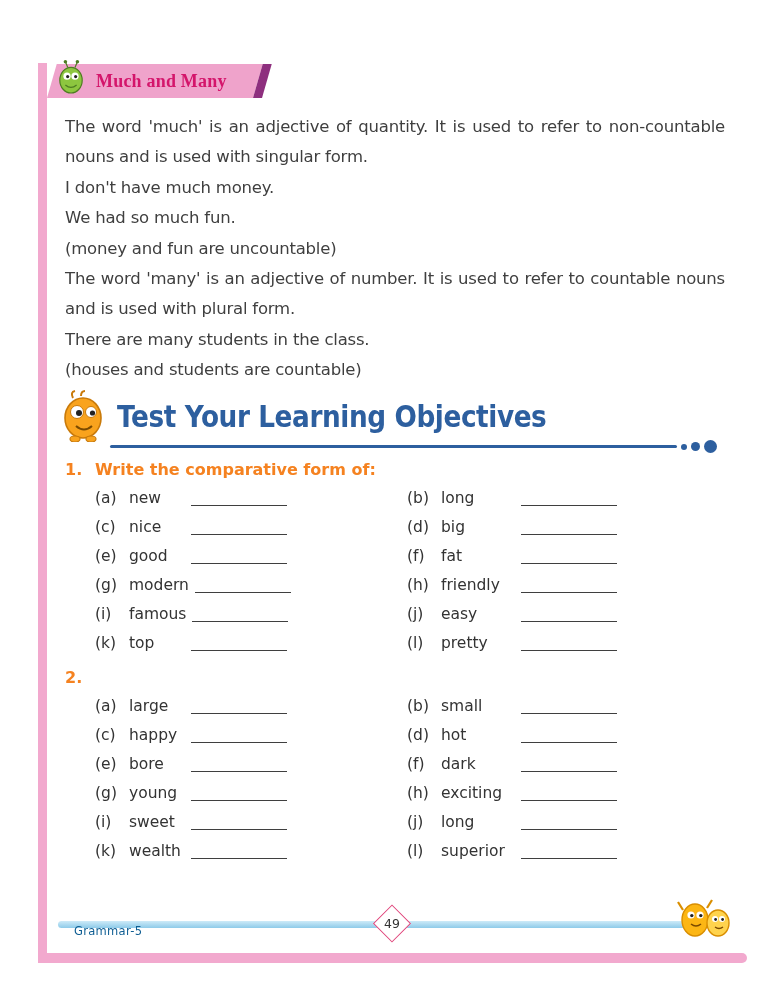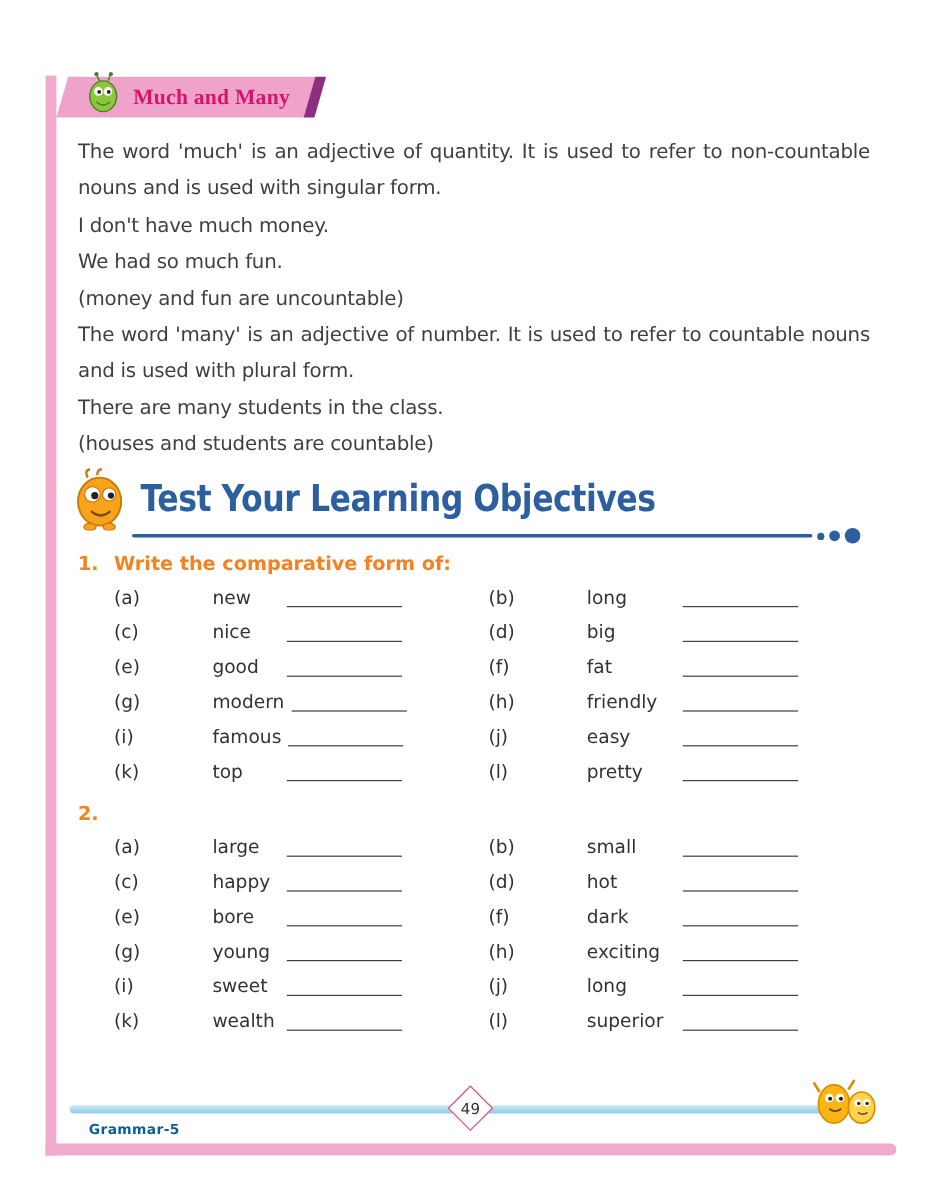--- a/index.html
+++ b/index.html
@@ -22,21 +22,21 @@
 
   
   .strip-left{position:absolute;left:38px;top:63px;width:9px;height:900px;background:var(--page-pink);}
   .strip-bottom{position:absolute;left:38px;top:953px;width:709px;height:10px;background:var(--page-pink);border-radius:0 6px 6px 0;}
 
   
   .banner{position:absolute;left:47px;top:64px;width:224px;height:34px;}
   .banner-shape{position:absolute;left:0;top:0;width:206px;height:100%;background:var(--banner-pink);
     transform:skewX(-16deg);transform-origin:bottom left;}
   .banner-shape::after{content:"";position:absolute;right:-9px;top:0;width:9px;height:100%;background:var(--banner-dark);}
-  .banner-inner{position:relative;display:flex;align-items:center;gap:9px;height:100%;padding-left:23px;}
+  .banner-inner{position:relative;display:flex;align-items:center;gap:9px;height:100%;padding-left:8px;}
   .banner-inner svg{margin-top:-8px;flex:0 0 auto;}
   .banner-title{font-family:"Liberation Serif",serif;font-weight:bold;font-size:18px;color:var(--title-crimson);letter-spacing:.2px;}
 
   
   .content{position:absolute;left:65px;right:58px;top:112px;}
   .intro p{font-size:16.5px;line-height:30.4px;letter-spacing:-0.2px;color:var(--text);text-align:justify;}
 
   .section-head{display:flex;align-items:center;gap:6px;margin:4px 0 0 -6px;height:52px;}
   .section-title{font-family:"DejaVu Sans",sans-serif;font-weight:bold;font-size:31px;letter-spacing:-0.5px;
     color:var(--blue);transform:scaleX(.85);transform-origin:left center;white-space:nowrap;}
@@ -47,29 +47,29 @@
   .rule .d2{width:9px;height:9px;}
   .rule .d3{width:13px;height:13px;}
 
   .ex-head{display:flex;font-weight:bold;font-size:16px;color:var(--orange);}
   .ex-head .ex-num{width:30px;flex:0 0 auto;}
   .exercise-1 .ex-head{margin-top:6px;}
   .exercise-2 .ex-head{margin-top:10px;}
   .items{display:grid;grid-template-columns:312px 1fr;margin:5px 0 0 30px;}
   .item{display:flex;align-items:center;height:29px;font-size:15.5px;color:#333;}
   .item-label{width:34px;flex:0 0 auto;}
-  .item-word{min-width:62px;padding-right:6px;flex:0 0 auto;margin-left:48px;}
+  .item-word{min-width:62px;padding-right:6px;flex:0 0 auto;}
   .item:nth-child(even) .item-word{min-width:80px;}
   .item-blank{width:96px;height:12px;border-bottom:1.5px solid #3f3f3f;transform:translateY(2px);flex:0 0 auto;}
 
   
   .footer{position:absolute;left:58px;right:58px;top:908px;height:34px;}
   .footer-bar{position:absolute;left:0;right:0;top:13px;height:7px;border-radius:4px;
     background:linear-gradient(var(--footer-bar-light),var(--footer-bar-dark));}
-  .footer-book{position:absolute;left:16px;top:26px;font-size:11.5px;color:var(--footer-text);z-index:2;letter-spacing:.3px;font-weight:bold;}
+  .footer-book{position:absolute;left:16px;top:16px;font-size:11.5px;color:var(--footer-text);z-index:2;letter-spacing:.3px;}
   .diamond{position:absolute;left:50%;top:2px;width:27px;height:27px;background:#fff;
     border:1.6px solid var(--diamond-border);transform:translateX(-50%) rotate(45deg);z-index:2;}
   .diamond-num{position:absolute;inset:0;display:flex;align-items:center;justify-content:center;
     transform:rotate(-45deg);font-size:12.5px;color:#333;}
   .corner-monsters{position:absolute;right:50px;top:882px;z-index:3;}
 </style>
 </head>
 <body>
 
 <div class="page">

